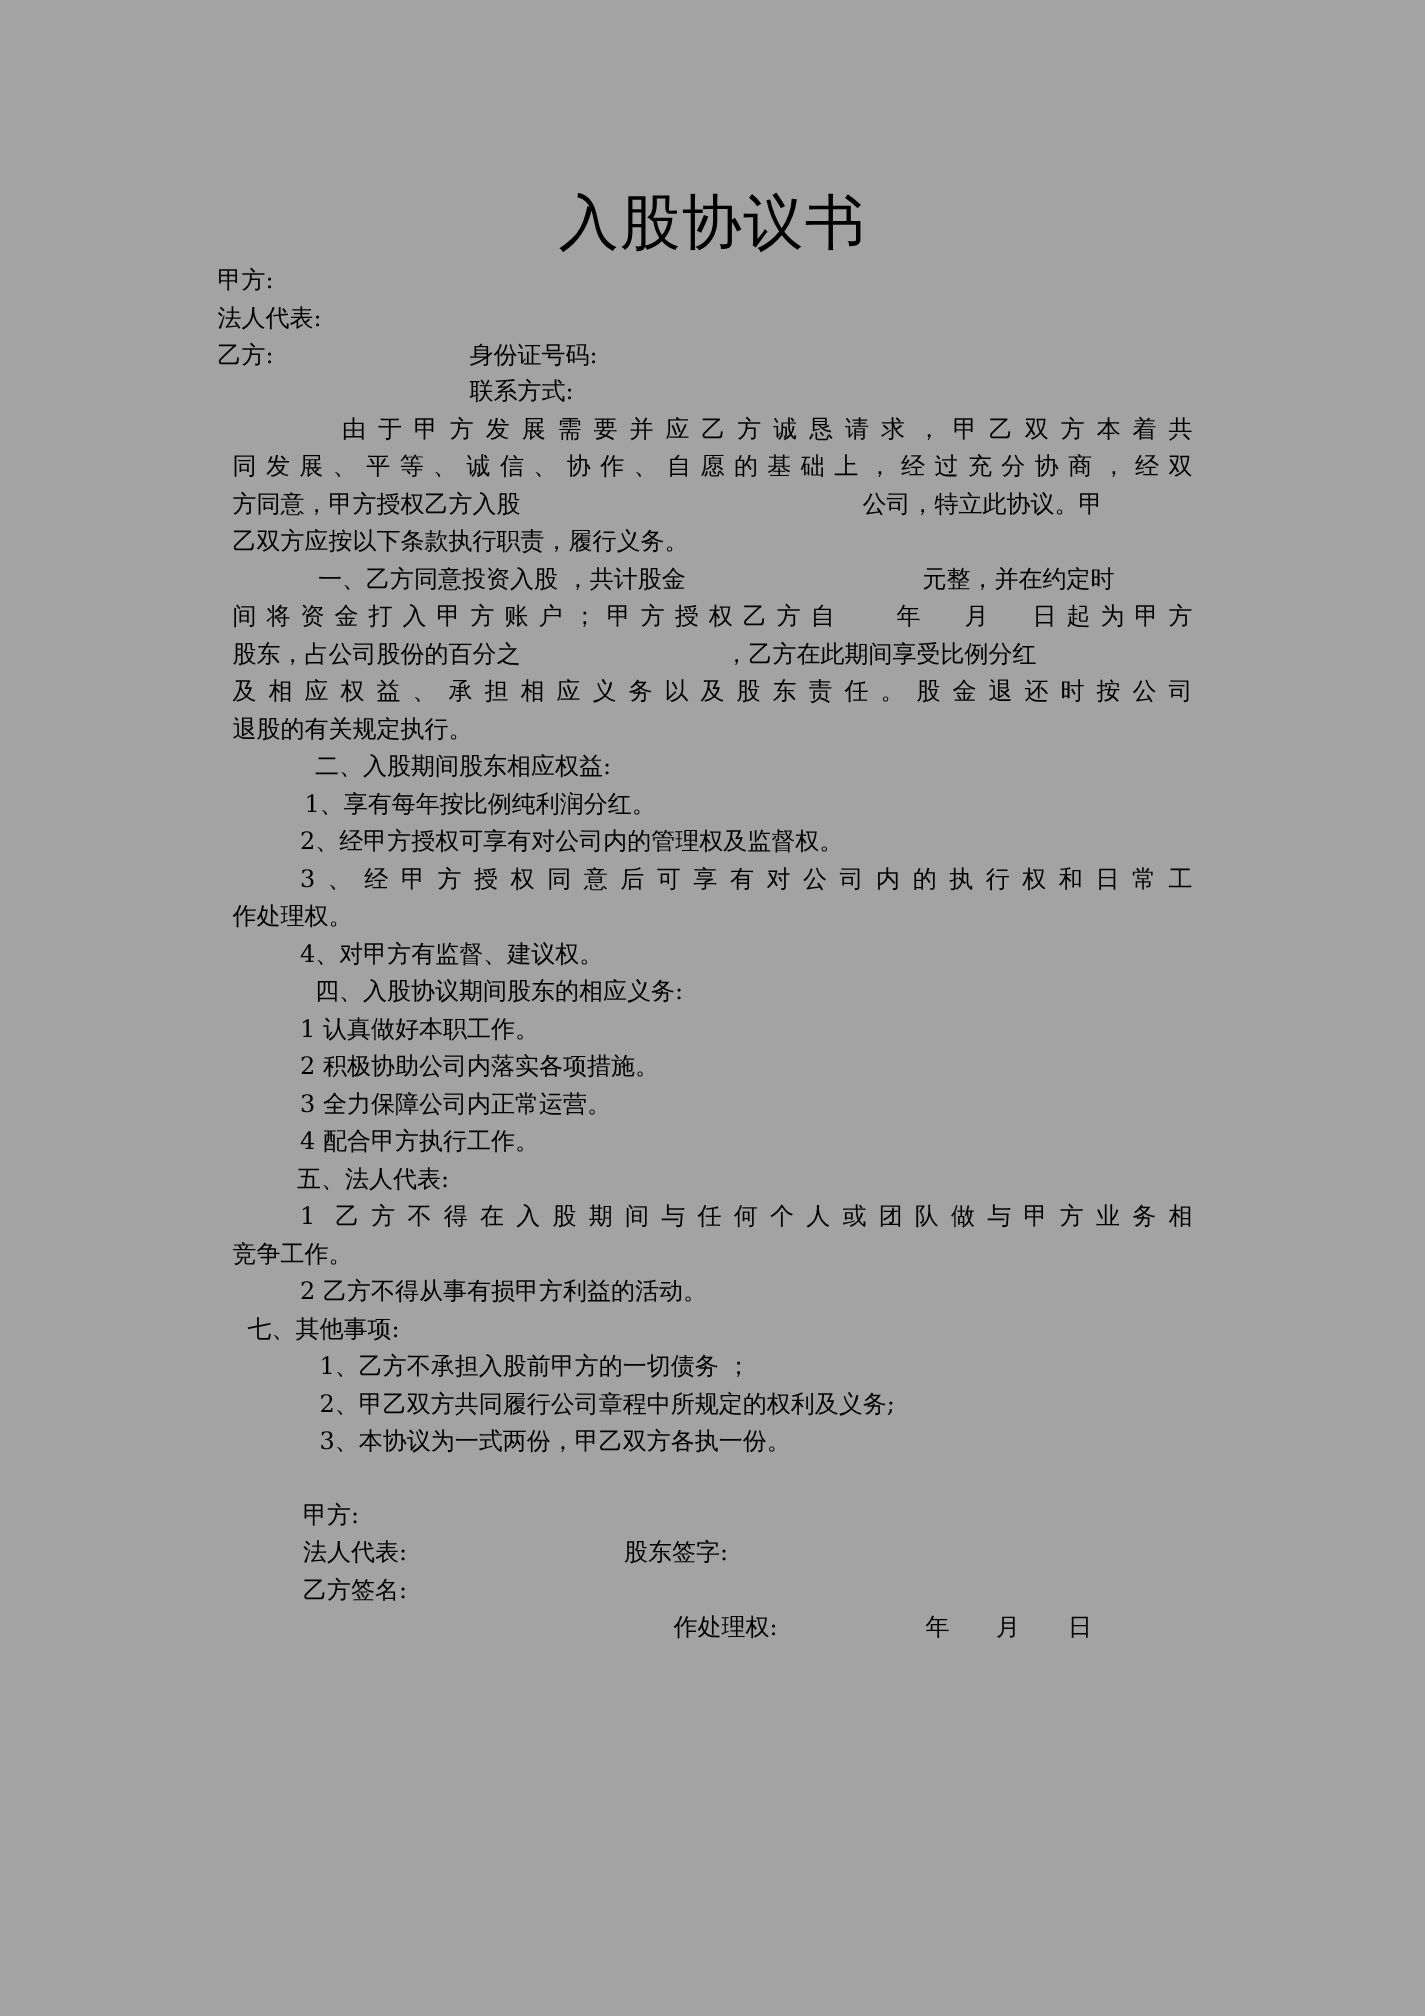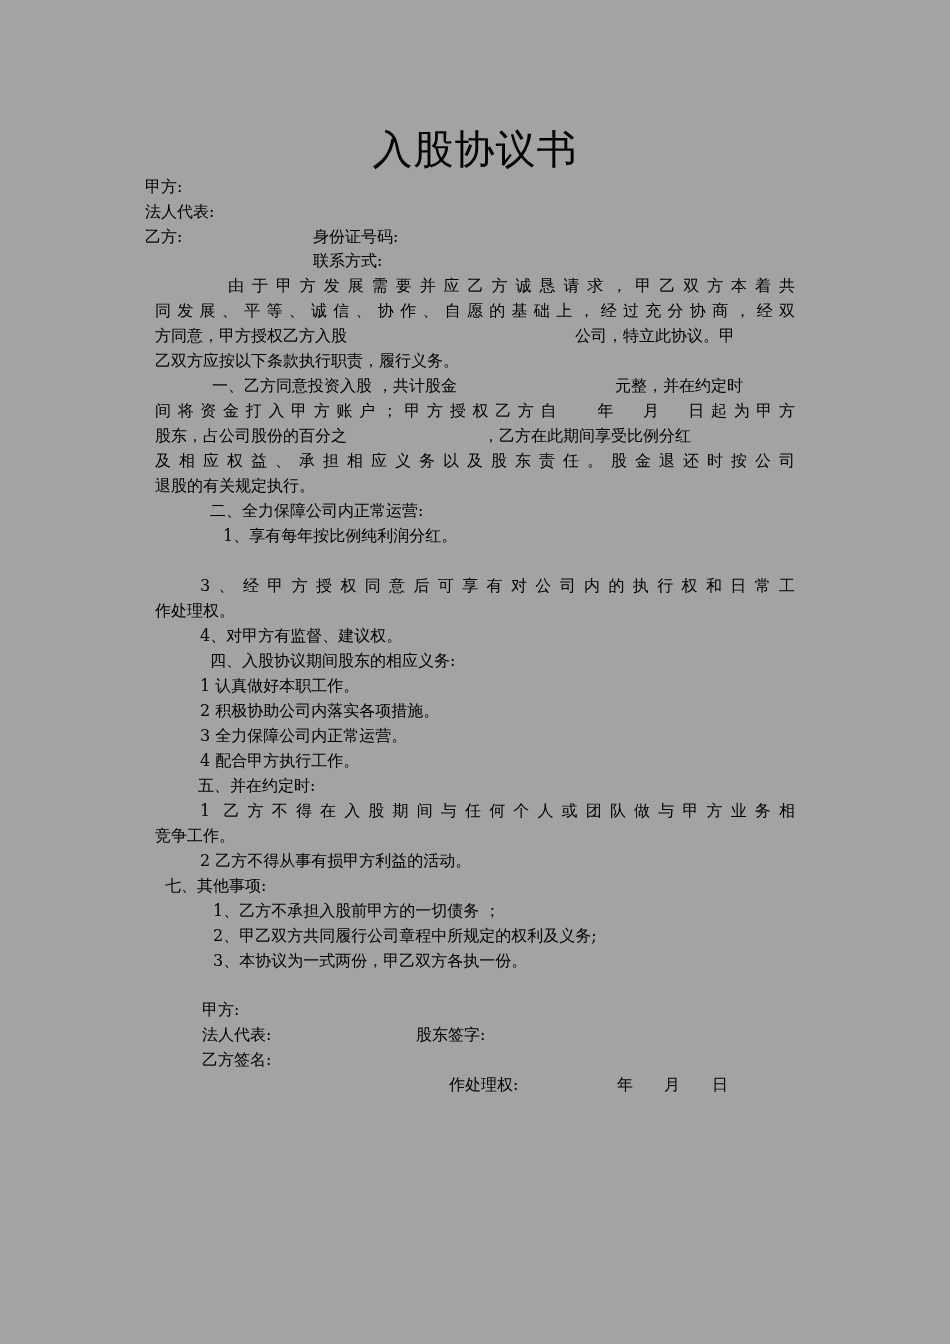--- a/index.html
+++ b/index.html
@@ -32,33 +32,34 @@
   <div class="ln" style="left:155px;top:349px;">乙双方应按以下条款执行职责，履行义务。</div>
 
   <div class="ln" style="left:212px;top:374px;">一、乙方同意投资入股 ，共计股金</div>
   <div class="ln" style="left:615px;top:374px;">元整，并在约定时</div>
   <div class="ln just" style="left:155px;top:399px;">间将资金打入甲方账户；甲方授权乙方自　 年　月　日起为甲方</div>
   <div class="ln" style="left:155px;top:424px;">股东，占公司股份的百分之</div>
   <div class="ln" style="left:483px;top:424px;">，乙方在此期间享受比例分红</div>
   <div class="ln just" style="left:155px;top:449px;">及相应权益、承担相应义务以及股东责任。股金退还时按公司</div>
   <div class="ln" style="left:155px;top:474px;">退股的有关规定执行。</div>
 
-  <div class="ln" style="left:210px;top:499px;">二、全力保障公司内正常运营:</div>
-  <div class="ln" style="left:203px;top:524px;margin-left:20px;">1、享有每年按比例纯利润分红。</div>
+  <div class="ln" style="left:210px;top:499px;">二、入股期间股东相应权益:</div>
+  <div class="ln" style="left:203px;top:524px;">1、享有每年按比例纯利润分红。</div>
+  <div class="ln" style="left:200px;top:549px;">2、经甲方授权可享有对公司内的管理权及监督权。</div>
   <div class="ln" style="left:200px;top:574px;width:595px;text-align:justify;text-align-last:justify;">3、经甲方授权同意后可享有对公司内的执行权和日常工</div>
   <div class="ln" style="left:155px;top:599px;">作处理权。</div>
   <div class="ln" style="left:200px;top:624px;">4、对甲方有监督、建议权。</div>
 
   <div class="ln" style="left:210px;top:649px;">四、入股协议期间股东的相应义务:</div>
   <div class="ln" style="left:200px;top:674px;">1 认真做好本职工作。</div>
   <div class="ln" style="left:200px;top:699px;">2 积极协助公司内落实各项措施。</div>
   <div class="ln" style="left:200px;top:724px;">3 全力保障公司内正常运营。</div>
   <div class="ln" style="left:200px;top:749px;">4 配合甲方执行工作。</div>
 
-  <div class="ln" style="left:198px;top:774px;">五、并在约定时:</div>
+  <div class="ln" style="left:198px;top:774px;">五、法人代表:</div>
   <div class="ln" style="left:200px;top:799px;width:595px;text-align:justify;text-align-last:justify;">1 乙方不得在入股期间与任何个人或团队做与甲方业务相</div>
   <div class="ln" style="left:155px;top:824px;">竞争工作。</div>
   <div class="ln" style="left:200px;top:849px;">2 乙方不得从事有损甲方利益的活动。</div>
 
   <div class="ln" style="left:165px;top:874px;">七、其他事项:</div>
   <div class="ln" style="left:213px;top:899px;">1、乙方不承担入股前甲方的一切债务 ；</div>
   <div class="ln" style="left:213px;top:924px;">2、甲乙双方共同履行公司章程中所规定的权利及义务;</div>
   <div class="ln" style="left:213px;top:949px;">3、本协议为一式两份，甲乙双方各执一份。</div>
 
   <div class="ln" style="left:202px;top:998px;">甲方:</div>

